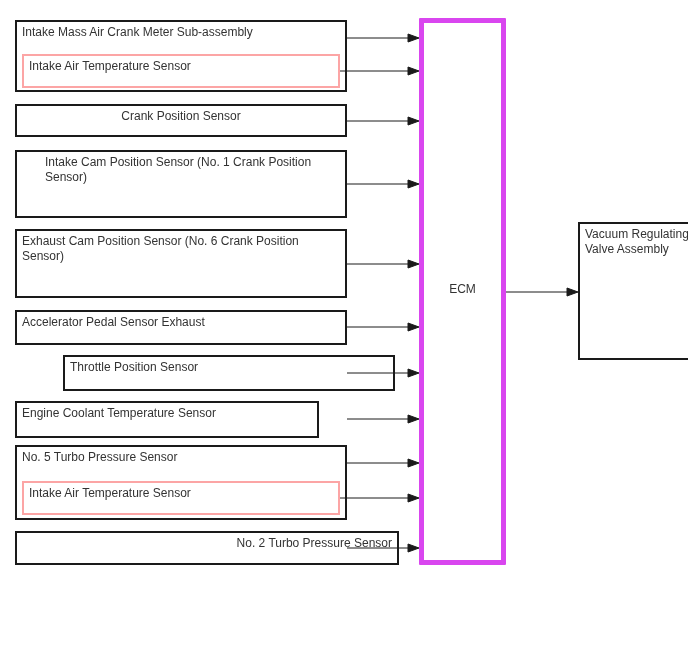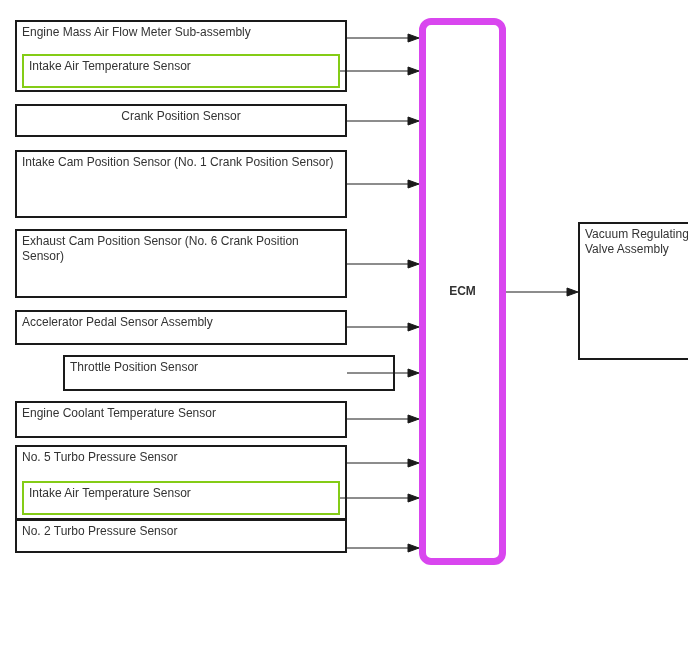--- a/index.html
+++ b/index.html
@@ -24,87 +24,86 @@
   }
   .box-label {
     padding: 3px 5px;
     font-size: 12px;
     line-height: 1.25;
     color: #333333;
   }
   .nested {
     position: absolute;
     box-sizing: border-box;
-    border: 2px solid #84cc16;
+    border: 2px solid #fca5a5;
     background: #ffffff;
   }
   .ecm-box {
     position: absolute;
     box-sizing: border-box;
-    border: 7px solid #d946ef;
-    border-radius: 12px;
+    border: 5px solid #d946ef;
+    border-radius: 1px;
     background: #ffffff;
-    font-weight: bold;
   }
   .ecm-label {
     position: absolute;
     top: 259px;
     left: 0;
     width: 100%;
     text-align: center;
     font-size: 12px;
     color: #333333;
   }
   .arrows {
     position: absolute;
     left: 0;
     top: 0;
     pointer-events: none;
   }
   
   #b0 { left: 15px; top: 20px;  width: 332px; height: 72px; }
   #b0n { left: 5px; top: 32px;  width: 318px; height: 34px; }
   #b1 { left: 15px; top: 104px; width: 332px; height: 33px; text-align: center; }
-  #b2 { left: 15px; top: 150px; width: 332px; height: 68px; }
+  #b2 { left: 15px; top: 150px; width: 332px; height: 68px; padding-left: 23px; }
   #b3 { left: 15px; top: 229px; width: 332px; height: 69px; }
   #b4 { left: 15px; top: 310px; width: 332px; height: 35px; }
   #b5 { left: 15px; top: 355px; width: 332px; height: 36px; margin-left: 48px; }
-  #b6 { left: 15px; top: 401px; width: 332px; height: 37px; }
+  #b6 { left: 15px; top: 401px; width: 304px; height: 37px; }
   #b7 { left: 15px; top: 445px; width: 332px; height: 75px; }
   #b7n { left: 5px; top: 34px;  width: 318px; height: 34px; }
-  #b8 { left: 15px; top: 519px; width: 332px; height: 34px; }
+  #b8 { left: 15px; top: 531px; width: 384px; height: 34px; text-align: right; }
   #ecm { left: 419px; top: 18px; width: 87px; height: 547px; }
   #vacuum { left: 578px; top: 222px; width: 118px; height: 138px; }
 </style>
 </head>
 <body>
 
 <div class="canvas">
 
   <div class="box" id="b0">
-    <div class="box-label">Engine Mass Air Flow Meter Sub-assembly</div>
+    <div class="box-label">Intake Mass Air Crank Meter Sub-assembly</div>
     <div class="nested" id="b0n">
       <div class="box-label">Intake Air Temperature Sensor</div>
     </div>
   </div>
 
   <div class="box" id="b1">
     <div class="box-label">Crank Position Sensor</div>
   </div>
 
   <div class="box" id="b2">
     <div class="box-label">Intake Cam Position Sensor (No. 1 Crank Position Sensor)</div>
   </div>
 
   <div class="box" id="b3">
     <div class="box-label">Exhaust Cam Position Sensor (No. 6 Crank Position Sensor)</div>
   </div>
 
   <div class="box" id="b4">
-    <div class="box-label">Accelerator Pedal Sensor Assembly</div>
+    <div class="box-label">Accelerator Pedal Sensor Exhaust</div>
   </div>
 
   <div class="box" id="b5">
     <div class="box-label">Throttle Position Sensor</div>
   </div>
 
   <div class="box" id="b6">
     <div class="box-label">Engine Coolant Temperature Sensor</div>
   </div>
 

